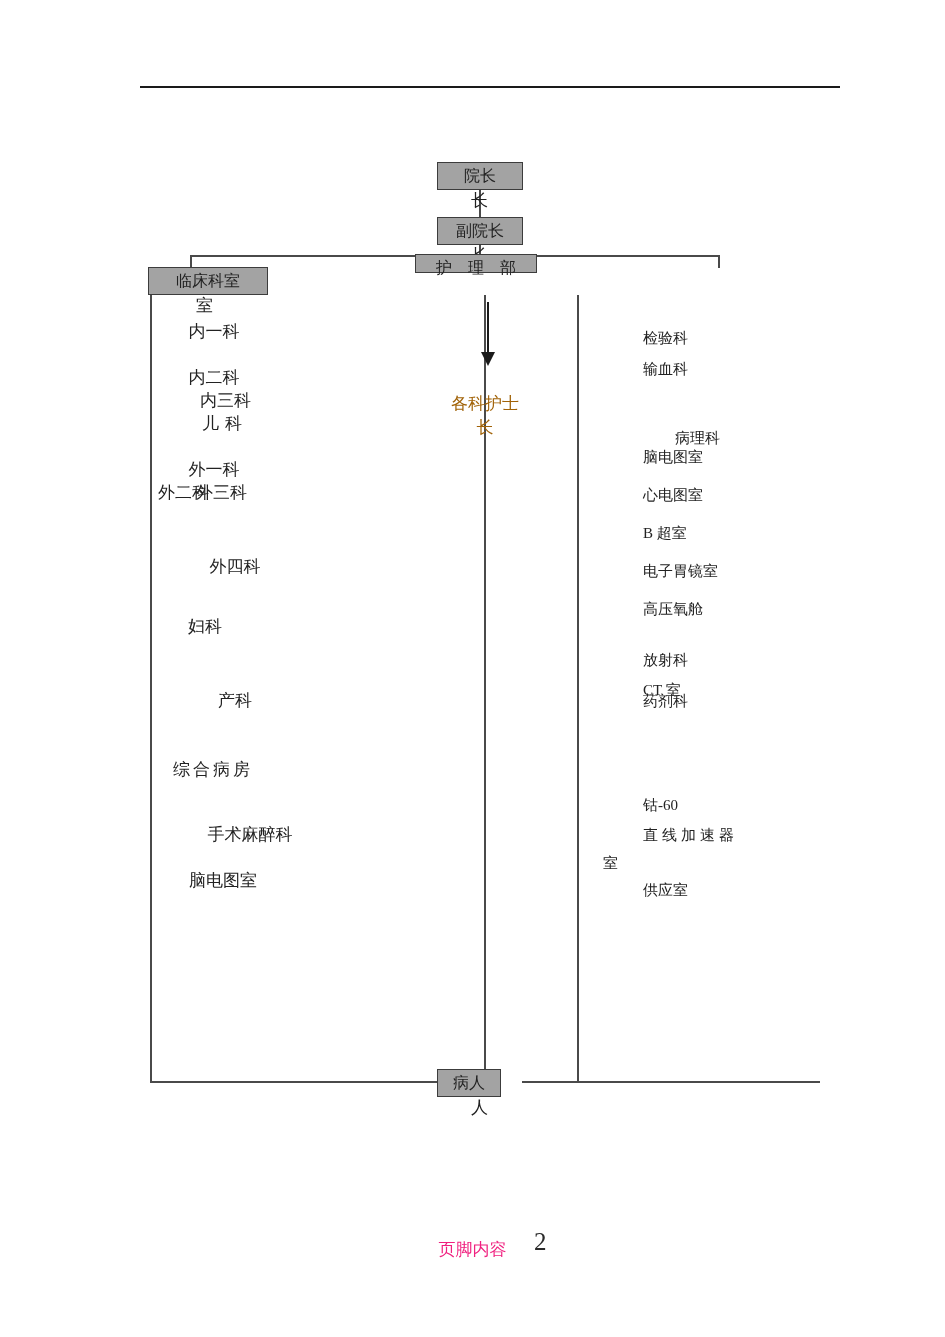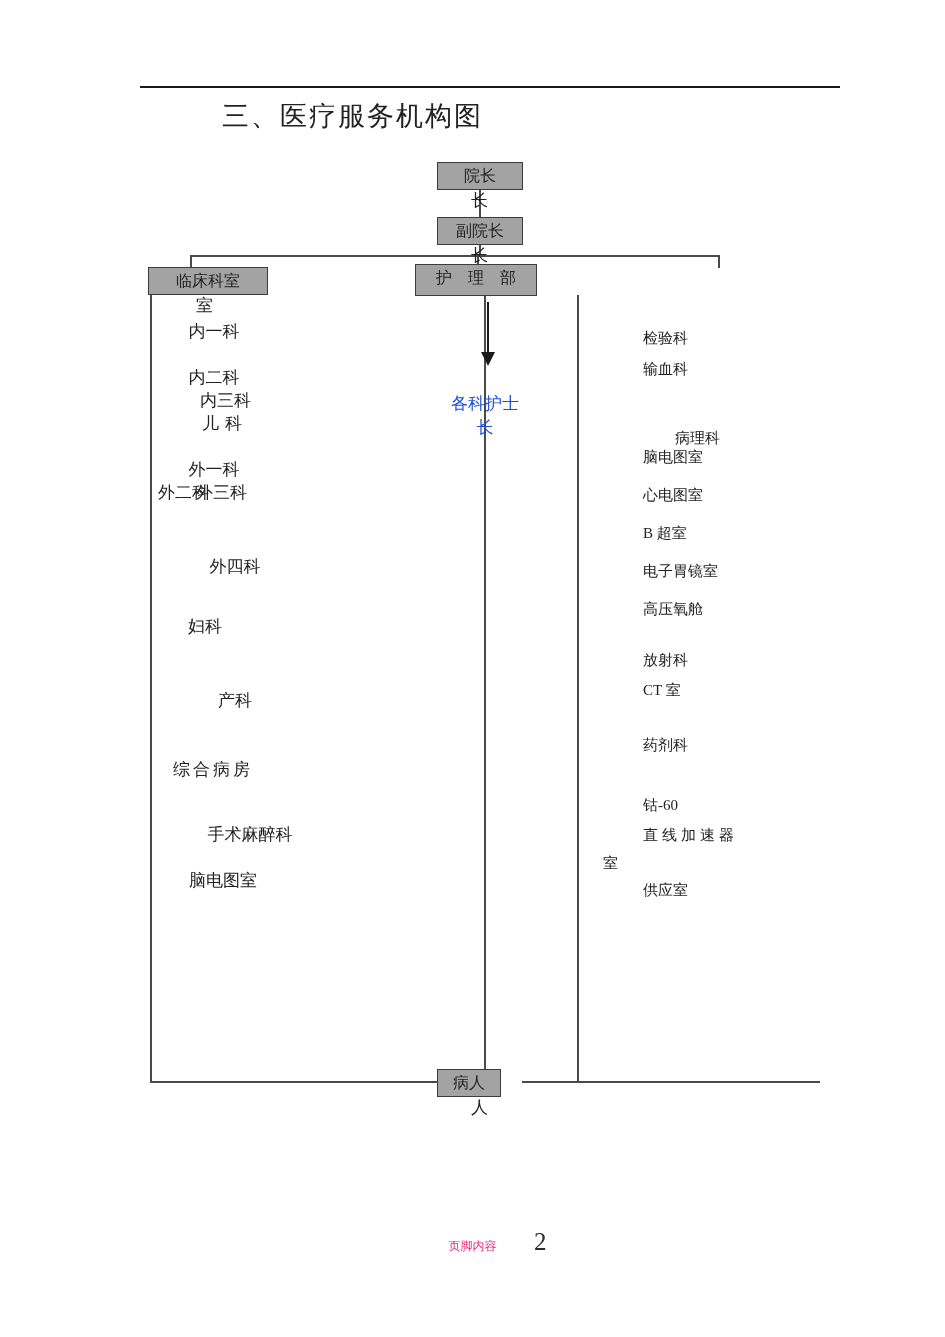--- a/index.html
+++ b/index.html
@@ -68,21 +68,21 @@
     top: 2px;
     text-align: center;
     white-space: normal;
     word-break: break-all;
     line-height: 1.35;
   }
 
   #box-yuanzhang   { left: 437px; top: 162px; width: 86px;  height: 28px; }
   #box-fuyuanzhang { left: 437px; top: 217px; width: 86px;  height: 28px; }
   #box-linchuang   { left: 148px; top: 267px; width: 120px; height: 28px; }
-  #box-hulibu      { left: 415px; top: 264px; width: 122px; height: 32px; }
+  #box-hulibu      { left: 415px; top: 254px; width: 122px; height: 19px; }
   #box-yijikeshi   { left: 577px; top: 267px; width: 195px; height: 28px; }
   #box-bingren     { left: 437px; top: 1069px; width: 64px; height: 28px; }
 
   #box-yijikeshi .box-inner { letter-spacing: 6px; text-indent: 6px; }
   #box-hulibu .box-inner    { letter-spacing: 6px; text-indent: 6px; }
 
   
   .ln {
     position: absolute;
     background: #4a4a4a;
@@ -157,21 +157,21 @@
   }
 
   
   #lbl-hushizhang {
     position: absolute;
     left: 448px;
     top: 392px;
     width: 74px;
     font-size: 17px;
     line-height: 1.4;
-    color: #1d4ed8;
+    color: #a16207;
     text-align: center;
     word-break: break-all;
     z-index: 5;
   }
 
   
   .right-item {
     position: absolute;
     left: 643px;
     font-size: 15px;
@@ -190,39 +190,38 @@
   }
 
   
   .footer-text {
     position: absolute;
     left: 0;
     top: 1238px;
     width: 945px;
     text-align: center;
     font-family: Liberation Mono, monospace;
-    font-size: 12px;
+    font-size: 17px;
     color: #f0207f;
   }
   .footer-page {
     position: absolute;
     left: 534px;
     top: 1228px;
     font-size: 25px;
     color: #2b2b2b;
   }
 </style>
 </head>
 <body>
 
 <div id="page">
 
   <div class="header-rule"></div>
 
-  <div class="doc-title">三、医疗服务机构图</div>
 
   <div class="ln ln-v" id="ln-stub-top"></div>
   <div class="ln ln-v" id="ln-stub-bus"></div>
   <div class="ln ln-h" id="ln-bus"></div>
   <div class="ln ln-v" id="ln-drop-left"></div>
   <div class="ln ln-v" id="ln-drop-mid"></div>
   <div class="ln ln-v" id="ln-drop-right"></div>
 
   <div class="ln ln-v" id="ln-col-left"></div>
   <div class="ln ln-v" id="ln-col-mid"></div>
@@ -276,21 +275,21 @@
   <div class="right-item" style="top:328px;">检验科</div>
   <div class="right-item" style="top:359px;">输血科</div>
   <div class="right-item" style="top:428px;margin-left:32px;">病理科</div>
   <div class="right-item" style="top:447px;">脑电图室</div>
   <div class="right-item" style="top:485px;">心电图室</div>
   <div class="right-item" style="top:523px;">B 超室</div>
   <div class="right-item" style="top:561px;">电子胃镜室</div>
   <div class="right-item" style="top:599px;">高压氧舱</div>
   <div class="right-item" style="top:650px;">放射科</div>
   <div class="right-item" style="top:680px;">CT 室</div>
-  <div class="right-item" style="top:735px;">药剂科</div>
+  <div class="right-item" style="top:691px;">药剂科</div>
   <div class="right-item" style="top:795px;">钴-60</div>
 
   <div class="right-item sp" style="top:825px; letter-spacing:4px;">直线加速器</div>
   <div class="right-item" style="left:603px; top:853px;">室</div>
 
   <div class="right-item" style="top:880px;">供应室</div>
 
   <div class="box" id="box-bingren">
     <div class="box-inner">病人</div>
   </div>

